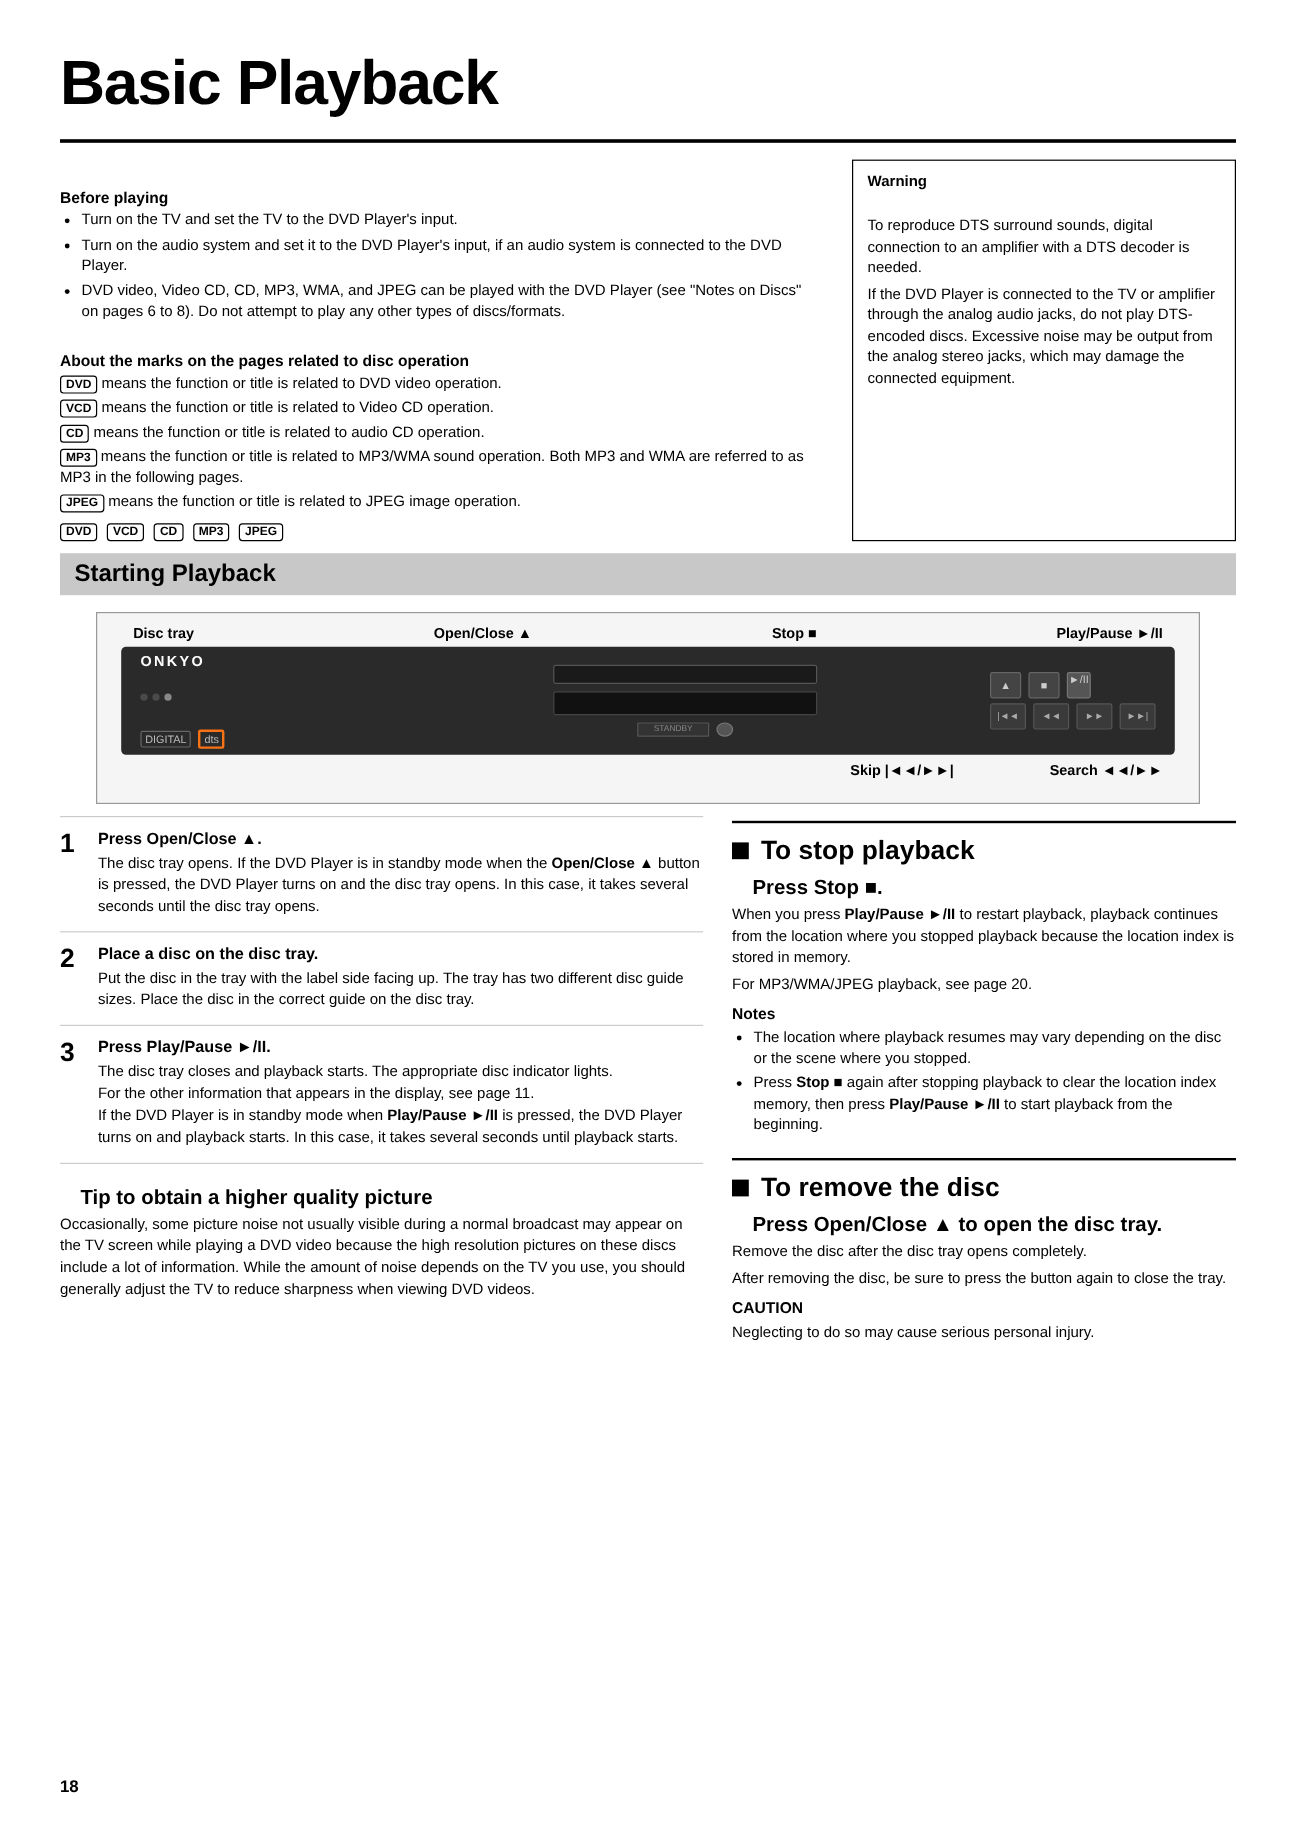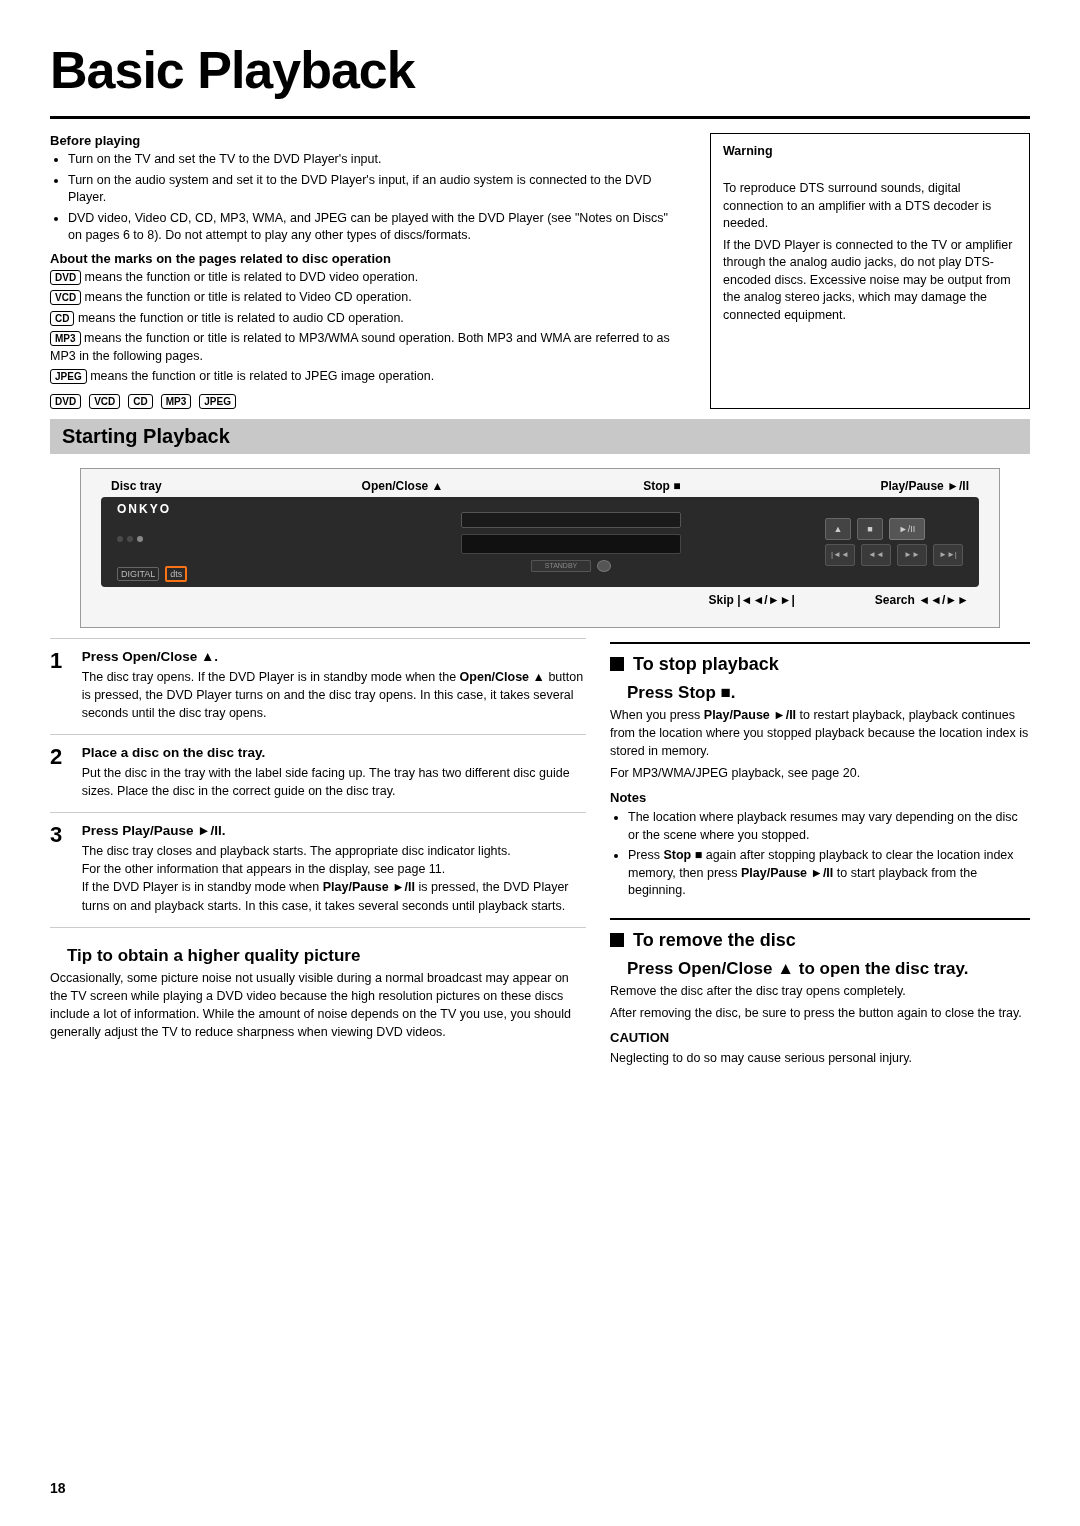--- a/index.html
+++ b/index.html
@@ -38,21 +38,21 @@
       font-size: 12.5px;
     }
     .intro-right .warning-title {
       font-weight: bold;
       margin-bottom: 22px;
     }
     .section-title-bold {
       font-weight: bold;
       font-size: 13px;
       margin-bottom: 3px;
-      margin-top: 0;
+      margin-top: 24px;
     }
     .bullet-list {
       list-style: disc;
       padding-left: 18px;
       margin-bottom: 6px;
     }
     .bullet-list li {
       margin-bottom: 3px;
       font-size: 12.5px;
       line-height: 1.4;
@@ -203,21 +203,21 @@
       font-weight: bold;
       margin: 8px 0 3px 0;
       padding-left: 17px;
     }
     .section-block {
       border-top: 2px solid #000;
       padding: 10px 0 8px 0;
       margin-top: 4px;
     }
     .section-block-title {
-      font-size: 18px;
+      font-size: 22px;
       font-weight: bold;
       margin-bottom: 6px;
     }
     .black-square {
       display: inline-block;
       width: 14px;
       height: 14px;
       background: #000;
       vertical-align: middle;
       margin-right: 4px;
@@ -347,21 +347,21 @@
 
     <div class="player-right">
       <div style="display:flex; flex-direction:column; gap:4px;">
         <div style="display:flex; gap:6px; align-items:center;">
           <div style="width:26px; height:22px; background:#444; border:1px solid #666; border-radius:2px; display:flex; align-items:center; justify-content:center;">
             <span style="color:#ccc; font-size:9px;">▲</span>
           </div>
           <div style="width:26px; height:22px; background:#444; border:1px solid #666; border-radius:2px; display:flex; align-items:center; justify-content:center;">
             <span style="color:#ccc; font-size:9px;">■</span>
           </div>
-          <div style="width:36px; height:22px; background:#555; border:1px solid #777; border-radius:2px; display:flex; align-items:center; justify-content:center;">
+          <div style="width:20px; height:22px; background:#555; border:1px solid #777; border-radius:2px; display:flex; justify-content:center;">
             <span style="color:#ccc; font-size:9px;">►/II</span>
           </div>
         </div>
         <div style="display:flex; gap:6px; align-items:center;">
           <div style="width:30px; height:22px; background:#3a3a3a; border:1px solid #555; border-radius:2px; display:flex; align-items:center; justify-content:center;">
             <span style="color:#aaa; font-size:8px;">|◄◄</span>
           </div>
           <div style="width:30px; height:22px; background:#3a3a3a; border:1px solid #555; border-radius:2px; display:flex; align-items:center; justify-content:center;">
             <span style="color:#aaa; font-size:8px;">◄◄</span>
           </div>

